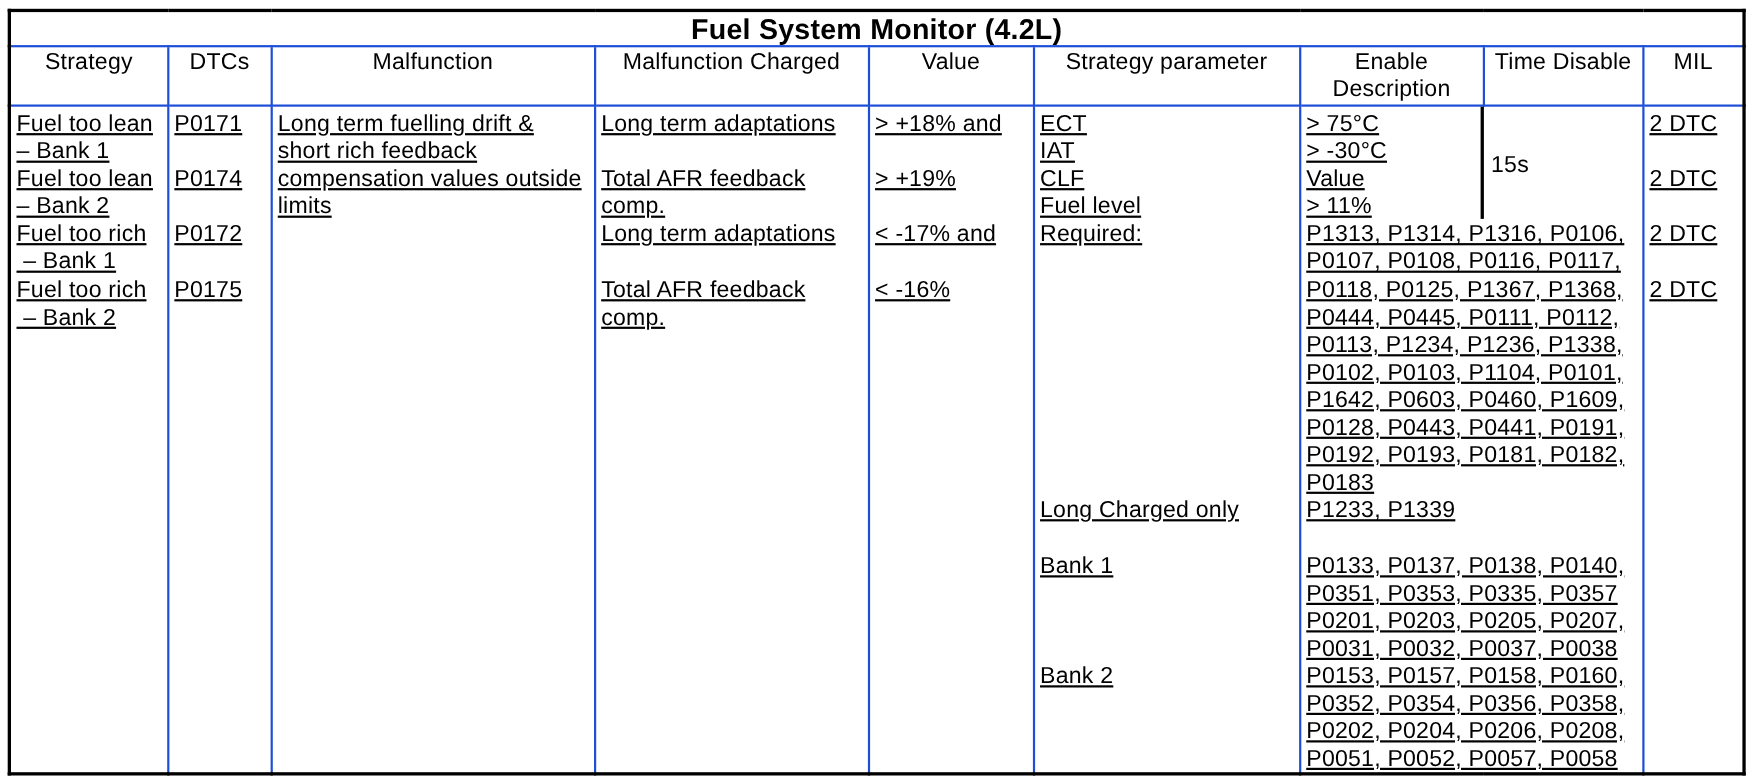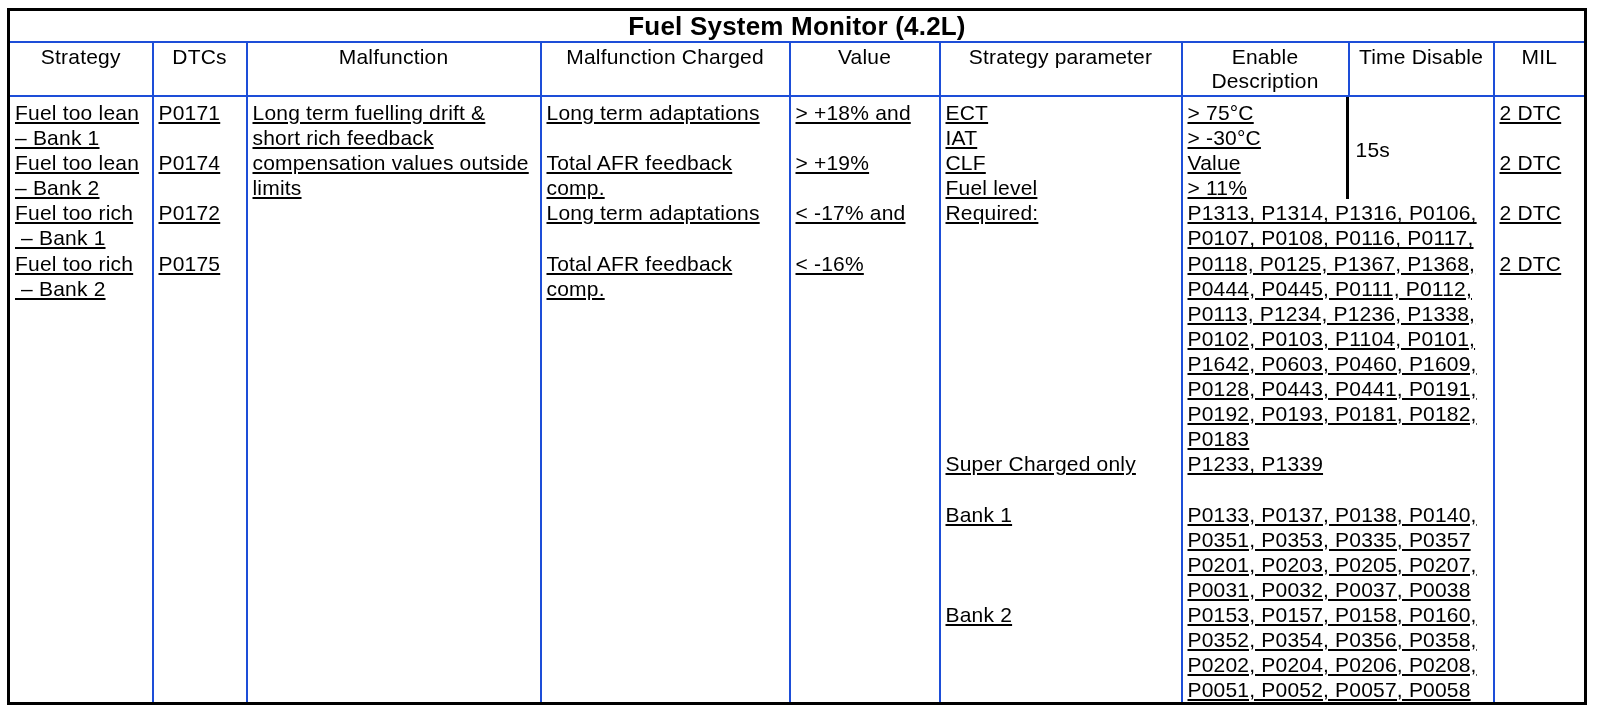--- a/index.html
+++ b/index.html
@@ -111,21 +111,21 @@
               <div class="line">Required:</div>
               <div class="line"></div>
               <div class="line"></div>
               <div class="line"></div>
               <div class="line"></div>
               <div class="line"></div>
               <div class="line"></div>
               <div class="line"></div>
               <div class="line"></div>
               <div class="line"></div>
-              <div class="line">Super Charged only</div>
+              <div class="line">Long Charged only</div>
               <div class="line"></div>
               <div class="line">Bank 1</div>
               <div class="line"></div>
               <div class="line"></div>
               <div class="line"></div>
               <div class="line">Bank 2</div>
             </div>
       </td>
       <td class="body-cell merged" colspan="2">
         <div class="cell-pad">

